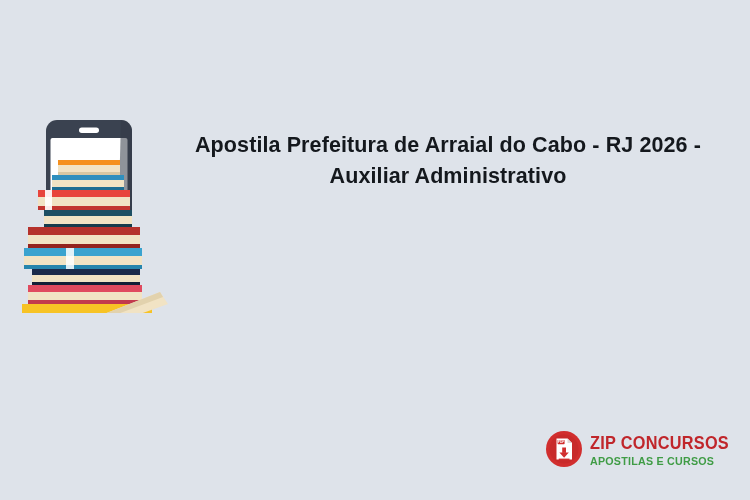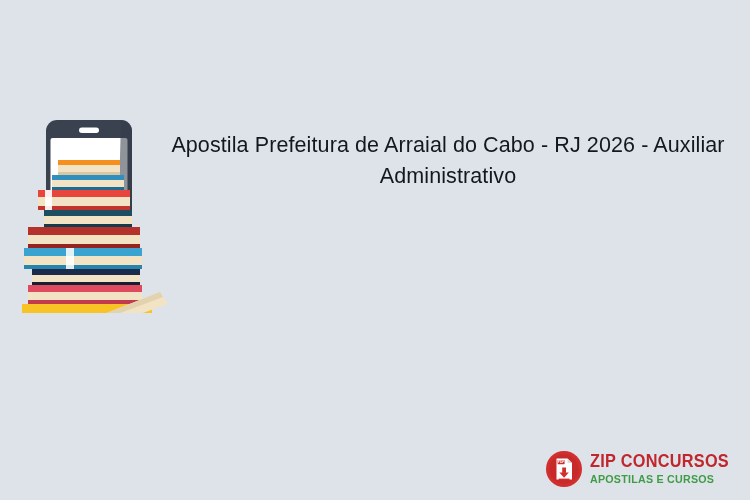--- a/index.html
+++ b/index.html
@@ -38,35 +38,34 @@
   
   #title-block {
     position: absolute;
     left: 170px;
     top: 130px;
     width: 556px;
     text-align: center;
   }
   #title-text {
     font-size: 21.5px;
-    font-weight: normal;
+    font-weight: bold;
     line-height: 31px;
     color: #14181d;
     letter-spacing: 0.1px;
     margin: 0;
   }
 
   
   #logo {
     position: absolute;
     right: 11px;
-    bottom: 10px;
+    bottom: 28px;
     height: 42px;
     display: flex;
-    align-items: center;
     gap: 7px;
   }
   #logo-mark {
     width: 38px;
     height: 38px;
     flex: 0 0 38px;
   }
   #logo-mark svg { display: block; width: 100%; height: 100%; }
   #logo-words {
     display: flex;

